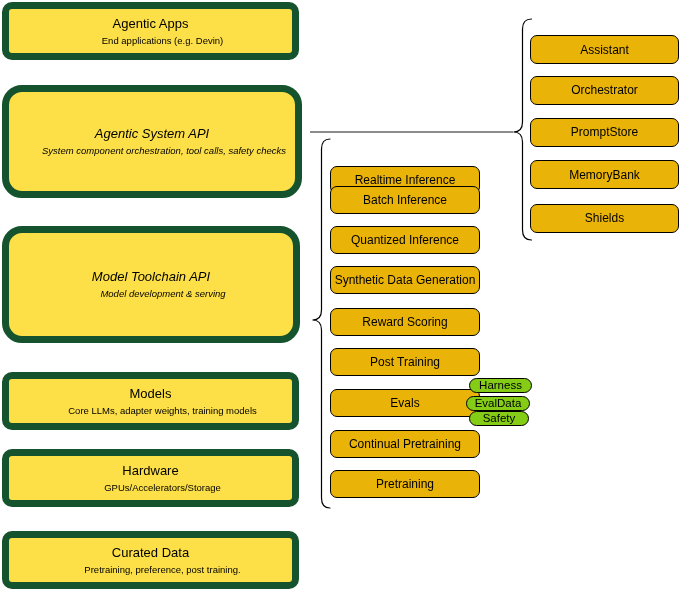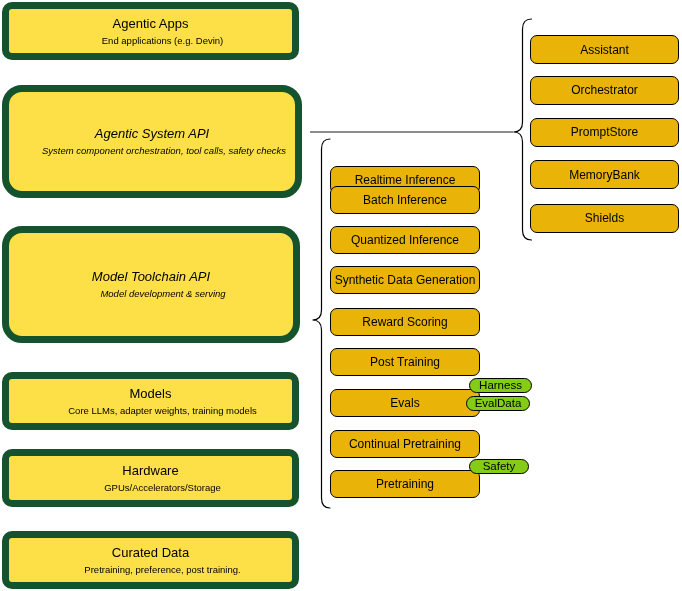--- a/index.html
+++ b/index.html
@@ -123,21 +123,21 @@
   <div class="small-node" style="left:330px; top:265.5px; width:150px; height:28px;">Synthetic Data Generation</div>
   <div class="small-node" style="left:330px; top:225.5px; width:150px; height:28px;">Quantized Inference</div>
   <div class="small-node" style="left:330px; top:308px; width:150px; height:28px;">Reward Scoring</div>
   <div class="small-node" style="left:330px; top:348px; width:150px; height:28px;">Post Training</div>
   <div class="small-node" style="left:330px; top:388.5px; width:150px; height:28px;">Evals</div>
   <div class="small-node" style="left:330px; top:430px; width:150px; height:28px;">Continual Pretraining</div>
   <div class="small-node" style="left:330px; top:470px; width:150px; height:28px;">Pretraining</div>
 
   <div class="tag-oval" style="left:469px; top:378px; width:63px; height:14.5px;">Harness</div>
   <div class="tag-oval" style="left:466px; top:396px; width:64px; height:14.5px;">EvalData</div>
-  <div class="tag-oval" style="left:469px; top:411px; width:60px; height:14.5px;margin-top:48px;">Safety</div>
+  <div class="tag-oval" style="left:469px; top:411px; width:60px; height:14.5px;">Safety</div>
 
   <div class="small-node" style="left:530px; top:35px; width:149px; height:29px;">Assistant</div>
   <div class="small-node" style="left:530px; top:75.5px; width:149px; height:29px;">Orchestrator</div>
   <div class="small-node" style="left:530px; top:117.5px; width:149px; height:29px;">PromptStore</div>
   <div class="small-node" style="left:530px; top:160px; width:149px; height:29px;">MemoryBank</div>
   <div class="small-node" style="left:530px; top:203.5px; width:149px; height:29px;">Shields</div>
 
 </div>
 
 </body></html>

